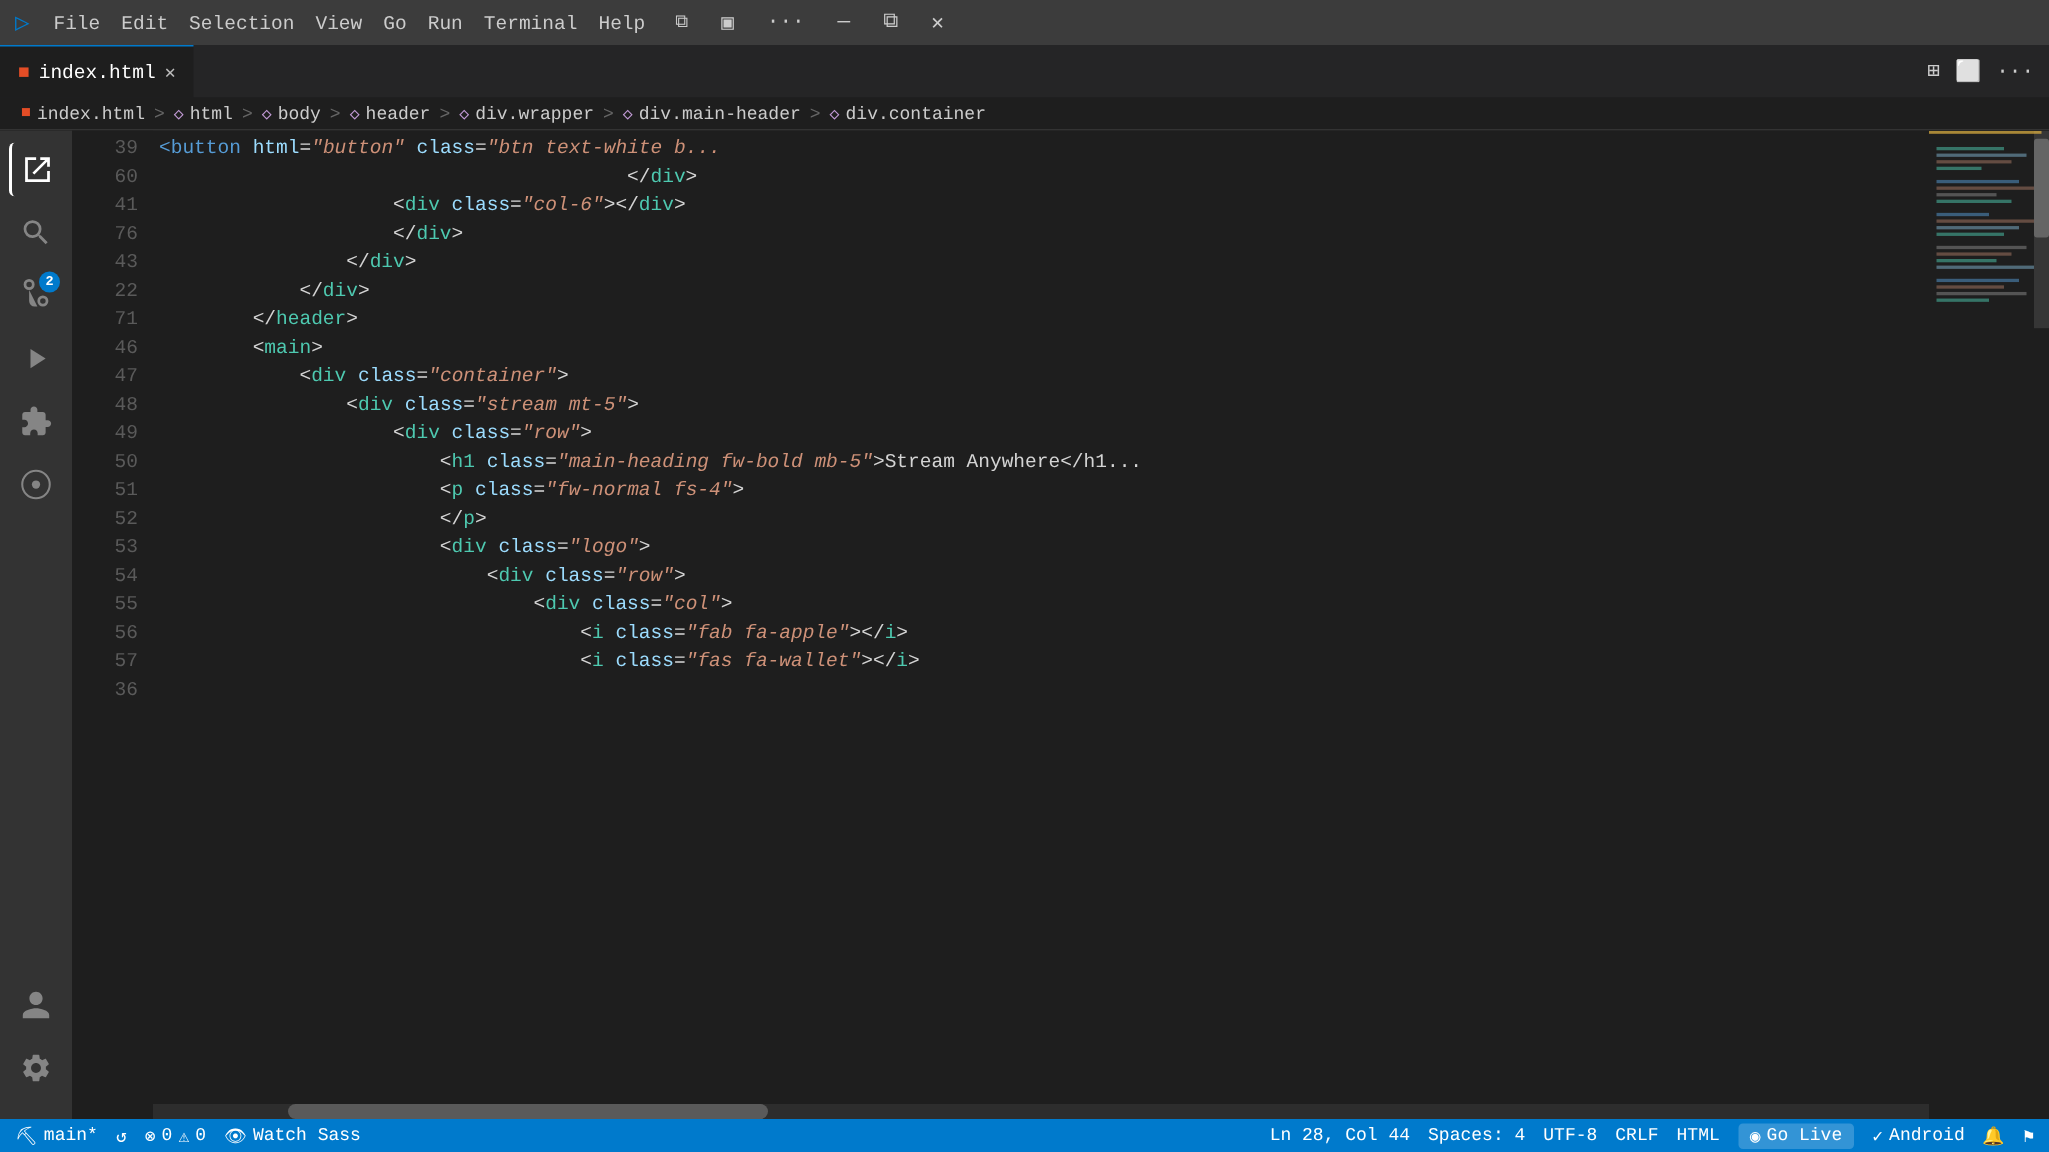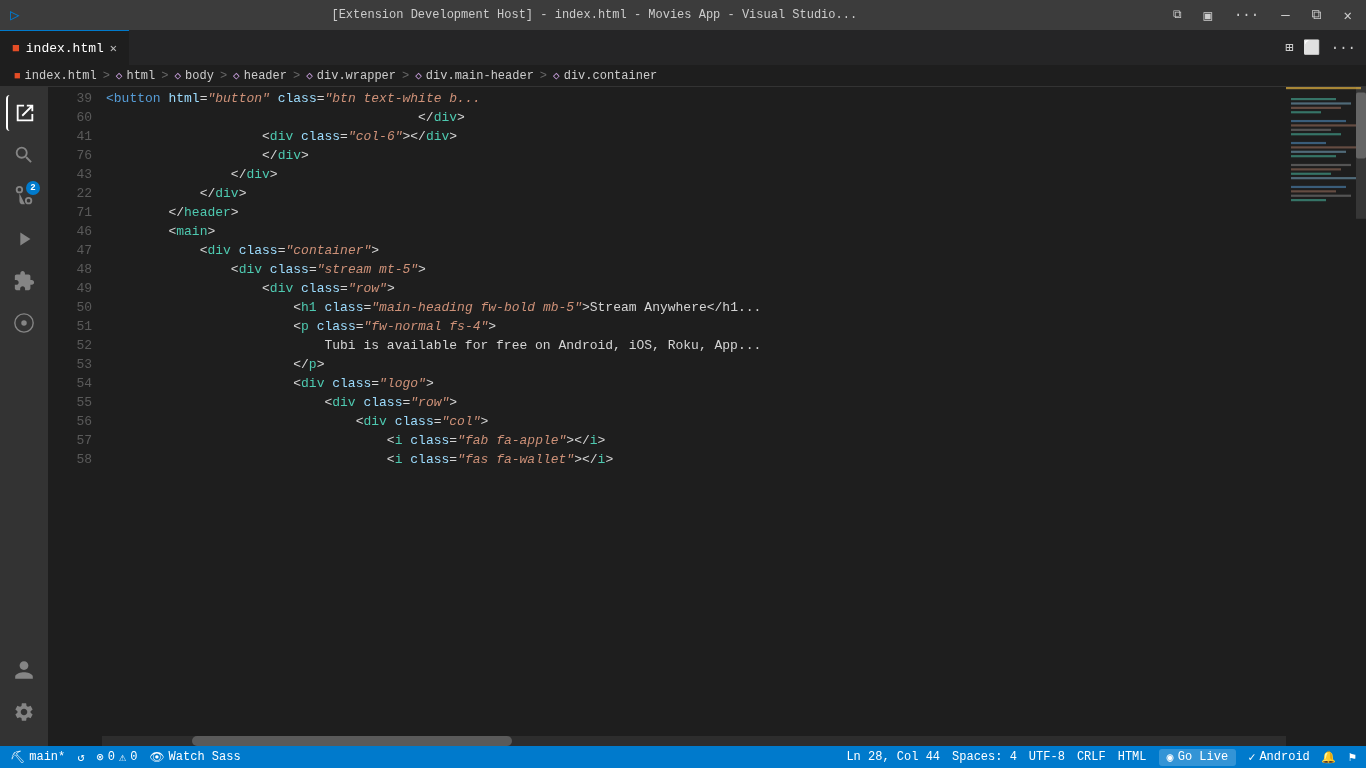--- a/index.html
+++ b/index.html
@@ -260,21 +260,30 @@
       background: #5a5a5a;
       border-radius: 5px;
       margin-left: 90px;
     }
   </style>
 </head>
 <body>
 
 <div class="title-bar">
   <span class="title-bar-logo">▷</span>
-  <div class="title-bar-title">[Extension Development Host] - index.html - Movies App - Visual Studio...</div>
+  <div class="title-bar-menu">
+    <span>File</span>
+    <span>Edit</span>
+    <span>Selection</span>
+    <span>View</span>
+    <span>Go</span>
+    <span>Run</span>
+    <span>Terminal</span>
+    <span>Help</span>
+  </div>
   <div class="title-bar-controls">
     <span style="font-size:12px;">⧉</span>
     <span style="font-size:14px;">▣</span>
     <span style="font-size:14px;">···</span>
     <span>—</span>
     <span>⧉</span>
     <span class="close">✕</span>
   </div>
 </div>
 
@@ -379,21 +388,21 @@
       <div>48</div>
       <div>49</div>
       <div>50</div>
       <div>51</div>
       <div>52</div>
       <div>53</div>
       <div>54</div>
       <div>55</div>
       <div>56</div>
       <div>57</div>
-      <div>58</div>
+      <div>36</div>
     </div>
     <div class="code-area">
 
       <div class="code-line">
         <span style="color:#569cd6;">&lt;button </span><span style="color:#9cdcfe;">html</span><span style="color:#d4d4d4;">=</span><span style="color:#ce9178;font-style:italic;">"button"</span><span style="color:#9cdcfe;"> class</span><span style="color:#d4d4d4;">=</span><span style="color:#ce9178;font-style:italic;">"btn text-white b...</span>
       </div>
 
       <div class="code-line">
         <span style="color:#d4d4d4;">                                        </span><span style="color:#d4d4d4;">&lt;/</span><span style="color:#4ec9b0;">div</span><span style="color:#d4d4d4;">&gt;</span>
       </div>
@@ -435,23 +444,20 @@
       </div>
 
       <div class="code-line">
         <span style="color:#d4d4d4;">                        </span><span style="color:#d4d4d4;">&lt;</span><span style="color:#4ec9b0;">h1</span><span style="color:#d4d4d4;"> </span><span style="color:#9cdcfe;">class</span><span style="color:#d4d4d4;">=</span><span style="color:#ce9178;font-style:italic;">"main-heading fw-bold mb-5"</span><span style="color:#d4d4d4;">&gt;</span><span style="color:#d4d4d4;">Stream Anywhere&lt;/h1...</span>
       </div>
 
       <div class="code-line">
         <span style="color:#d4d4d4;">                        </span><span style="color:#d4d4d4;">&lt;</span><span style="color:#4ec9b0;">p</span><span style="color:#d4d4d4;"> </span><span style="color:#9cdcfe;">class</span><span style="color:#d4d4d4;">=</span><span style="color:#ce9178;font-style:italic;">"fw-normal fs-4"</span><span style="color:#d4d4d4;">&gt;</span>
       </div>
 
-      <div class="code-line">
-        <span style="color:#d4d4d4;">                            Tubi is available for free on Android, iOS, Roku, App...</span>
-      </div>
 
       <div class="code-line">
         <span style="color:#d4d4d4;">                        </span><span style="color:#d4d4d4;">&lt;/</span><span style="color:#4ec9b0;">p</span><span style="color:#d4d4d4;">&gt;</span>
       </div>
 
       <div class="code-line">
         <span style="color:#d4d4d4;">                        </span><span style="color:#d4d4d4;">&lt;</span><span style="color:#4ec9b0;">div</span><span style="color:#d4d4d4;"> </span><span style="color:#9cdcfe;">class</span><span style="color:#d4d4d4;">=</span><span style="color:#ce9178;font-style:italic;">"logo"</span><span style="color:#d4d4d4;">&gt;</span>
       </div>
 
       <div class="code-line">

